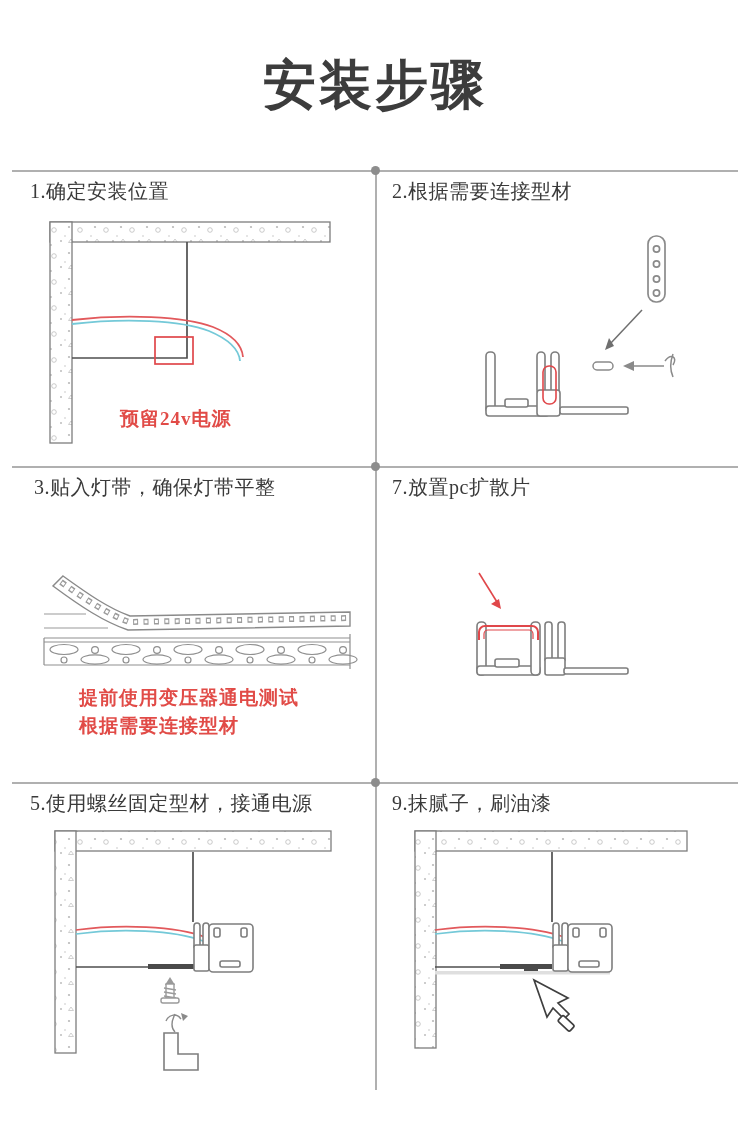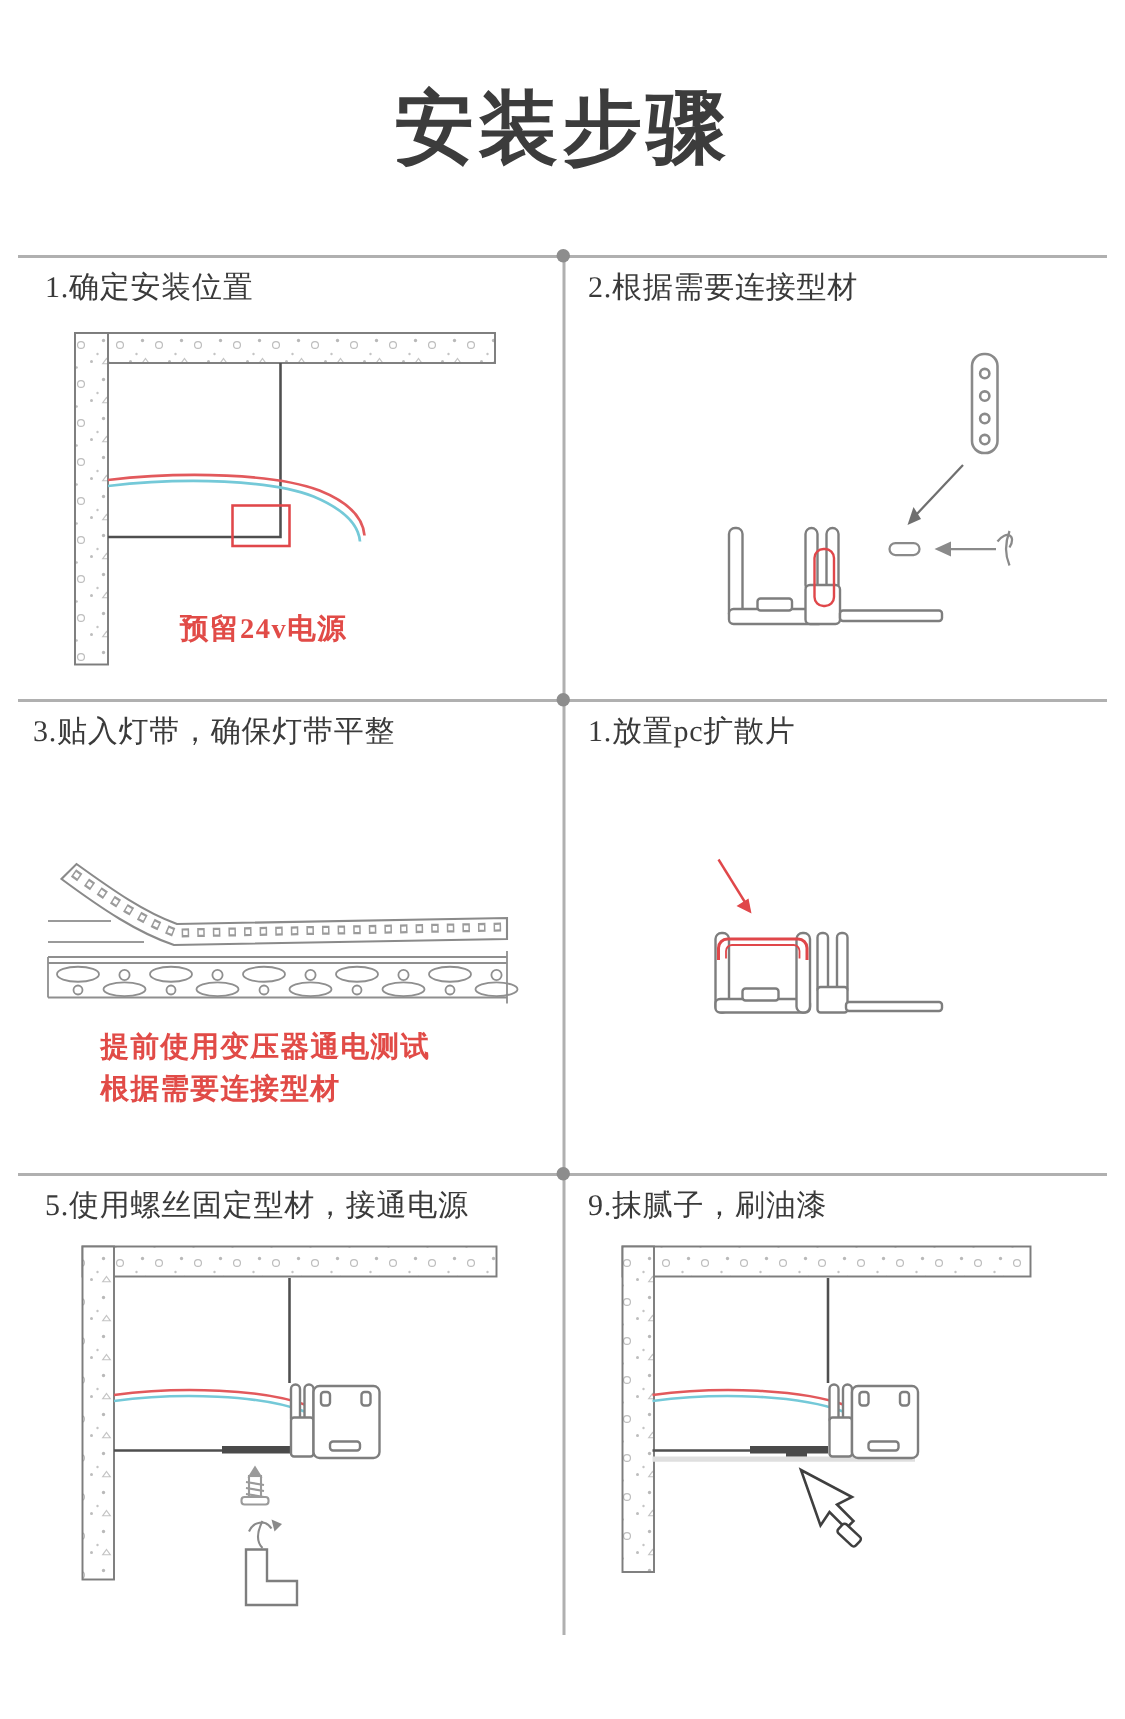--- a/index.html
+++ b/index.html
@@ -88,21 +88,21 @@
         <rect x="129" y="229" width="23" height="8" rx="2"></rect>
         <rect x="161" y="182" width="8" height="42" rx="4"></rect>
         <rect x="175" y="182" width="8" height="42" rx="4"></rect>
         <rect x="161" y="220" width="23" height="26" rx="3"></rect>
         <rect x="184" y="237" width="68" height="7" rx="2"></rect>
         <rect x="167" y="196" width="13" height="38" rx="6" fill="none" stroke="#e0474a"></rect>
       </g>
     </svg>
   </section>
 
-  <section class="cell" style="left:4px;top:466px;width:364px;height:316px">
+  <section class="cell" style="left:16px;top:466px;width:364px;height:316px">
     <div class="step-label">3.贴入灯带，确保灯带平整</div>
     <svg class="art" width="364" height="316" viewBox="0 0 364 316">
       <path d="M28,148 H70 M28,162 H92" stroke="#9a9a9a" stroke-width="1.2"></path>
       <path d="M47,110 C72,128 92,142 114,150 L334,146 L334,160 L112,164 C88,156 64,140 37,120 Z" fill="#fff" stroke="#8a8a8a" stroke-width="1.4"></path>
       <path d="M45,116 C70,134 92,148 113,156 L333,152" stroke="#9b9b9b" stroke-width="6" stroke-dasharray="5 5.4" fill="none"></path>
       <path d="M45,116 C70,134 92,148 113,156 L333,152" stroke="#ffffff" stroke-width="3" stroke-dasharray="3 7.4" stroke-dashoffset="-1" fill="none"></path>
       <g stroke="#8f8f8f" stroke-width="1.2" fill="none">
         <path d="M28,172 H334 M28,176 H334 M28,199 H334 M28,172 V199 M334,168 V203"></path>
         <ellipse cx="48" cy="183.5" rx="14" ry="5"></ellipse>
           <ellipse cx="110" cy="183.5" rx="14" ry="5"></ellipse>
@@ -124,21 +124,21 @@
           <circle cx="172" cy="194" r="3"></circle>
         <circle cx="234" cy="194" r="3"></circle>
           <circle cx="296" cy="194" r="3"></circle>
       </g>
     </svg>
     <div class="note" style="left:63px;top:219px">提前使用变压器通电测试</div>
     <div class="note" style="left:63px;top:247px">根据需要连接型材</div>
   </section>
 
   <section class="cell" style="left:376px;top:466px;width:362px;height:316px">
-    <div class="step-label" style="left:16px">1.放置pc扩散片</div>
+    <div class="step-label" style="left:16px">7.放置pc扩散片</div>
     <svg class="art" width="362" height="316" viewBox="0 0 362 316">
       <g>
         <path d="M103,107 L121,136" stroke="#e0474a" stroke-width="1.6" fill="none"></path>
         <polygon points="125,143 123,133 115,138" fill="#e0474a"></polygon>
       </g>
       <g stroke="#7e7e7e" stroke-width="1.6" fill="#fff">
         <rect x="101" y="156" width="9" height="53" rx="4"></rect>
         <rect x="101" y="200" width="63" height="9" rx="3"></rect>
         <rect x="119" y="193" width="24" height="8" rx="2"></rect>
         <rect x="155" y="156" width="9" height="53" rx="4"></rect>

